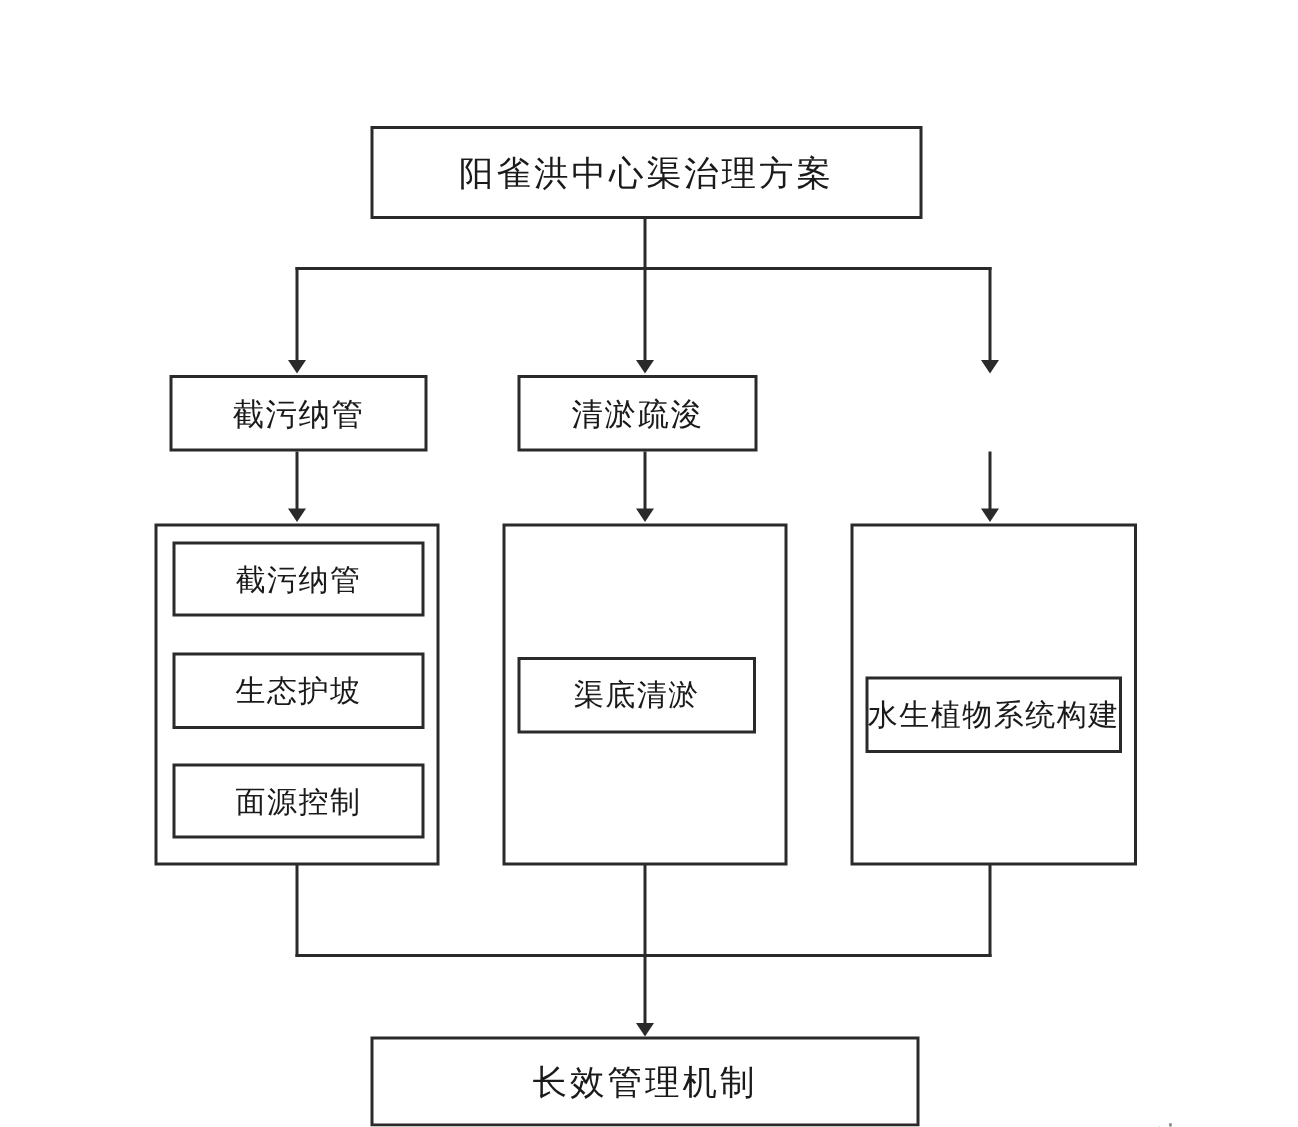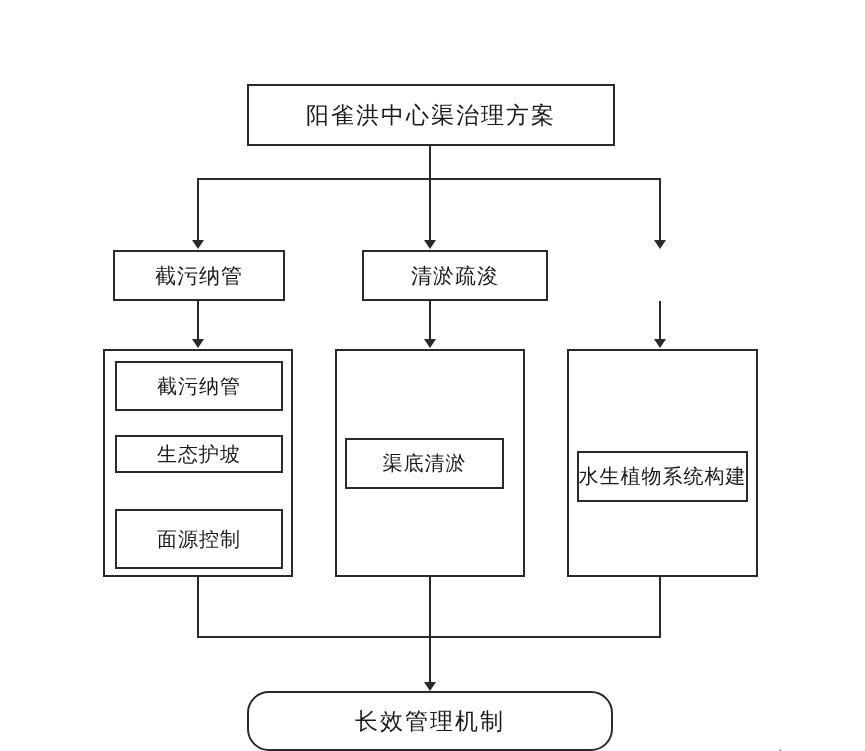--- a/index.html
+++ b/index.html
@@ -63,60 +63,60 @@
 
   <div class="vline" style="left:429px;top:139px;width:2px;height:63px;"></div>
   <div class="arrowhead" style="left:424px;top:201px;"></div>
 
   <div class="vline" style="left:659px;top:139px;width:2px;height:63px;"></div>
   <div class="arrowhead" style="left:654px;top:201px;"></div>
 
   <div class="node node-md" style="left:113px;top:211px;width:172px;height:51px;">
     <span>截污纳管</span>
   </div>
-  <div class="node node-md" style="left:362px;top:211px;width:186px;height:51px;">
+  <div class="node node-md" style="left:345px;top:211px;width:160px;height:51px;">
     <span>清淤疏浚</span>
   </div>
 
   <div class="vline" style="left:197px;top:262px;width:2px;height:39px;"></div>
   <div class="arrowhead" style="left:192px;top:300px;"></div>
 
   <div class="vline" style="left:429px;top:262px;width:2px;height:39px;"></div>
   <div class="arrowhead" style="left:424px;top:300px;"></div>
 
   <div class="vline" style="left:659px;top:262px;width:2px;height:39px;"></div>
   <div class="arrowhead" style="left:654px;top:300px;"></div>
 
   <div class="group" style="left:103px;top:310px;width:190px;height:228px;"></div>
   <div class="group" style="left:335px;top:310px;width:190px;height:228px;"></div>
   <div class="group" style="left:567px;top:310px;width:191px;height:228px;"></div>
 
   <div class="node node-sm" style="left:115px;top:322px;width:168px;height:50px;">
     <span>截污纳管</span>
   </div>
-  <div class="node node-sm" style="left:115px;top:396px;width:168px;height:38px;align-items:center;">
+  <div class="node node-sm" style="left:115px;top:396px;width:168px;height:51px;align-items:center;">
     <span>生态护坡</span>
   </div>
-  <div class="node node-sm" style="left:115px;top:470px;width:168px;height:60px;">
+  <div class="node node-sm" style="left:115px;top:470px;width:168px;height:50px;">
     <span>面源控制</span>
   </div>
 
   <div class="node node-sm" style="left:345px;top:399px;width:159px;height:51px;">
     <span>渠底清淤</span>
   </div>
 
   <div class="node node-sm" style="left:577px;top:412px;width:171px;height:51px;">
     <span>水生植物系统构建</span>
   </div>
 
   <div class="vline" style="left:197px;top:537px;width:2px;height:62px;"></div>
   <div class="vline" style="left:659px;top:537px;width:2px;height:62px;"></div>
   <div class="hline" style="left:197px;top:597px;width:464px;height:2px;"></div>
   <div class="vline" style="left:429px;top:537px;width:2px;height:107px;"></div>
   <div class="arrowhead" style="left:424px;top:643px;"></div>
 
-  <div class="node node-lg" style="left:247px;top:652px;width:366px;height:60px;border-radius:22px;">
+  <div class="node node-lg" style="left:247px;top:652px;width:366px;height:60px;">
     <span>长效管理机制</span>
   </div>
 
   <div class="return-mark" style="left:768px;top:706px;">↵</div>
 
 </div>
 
 </body></html>

